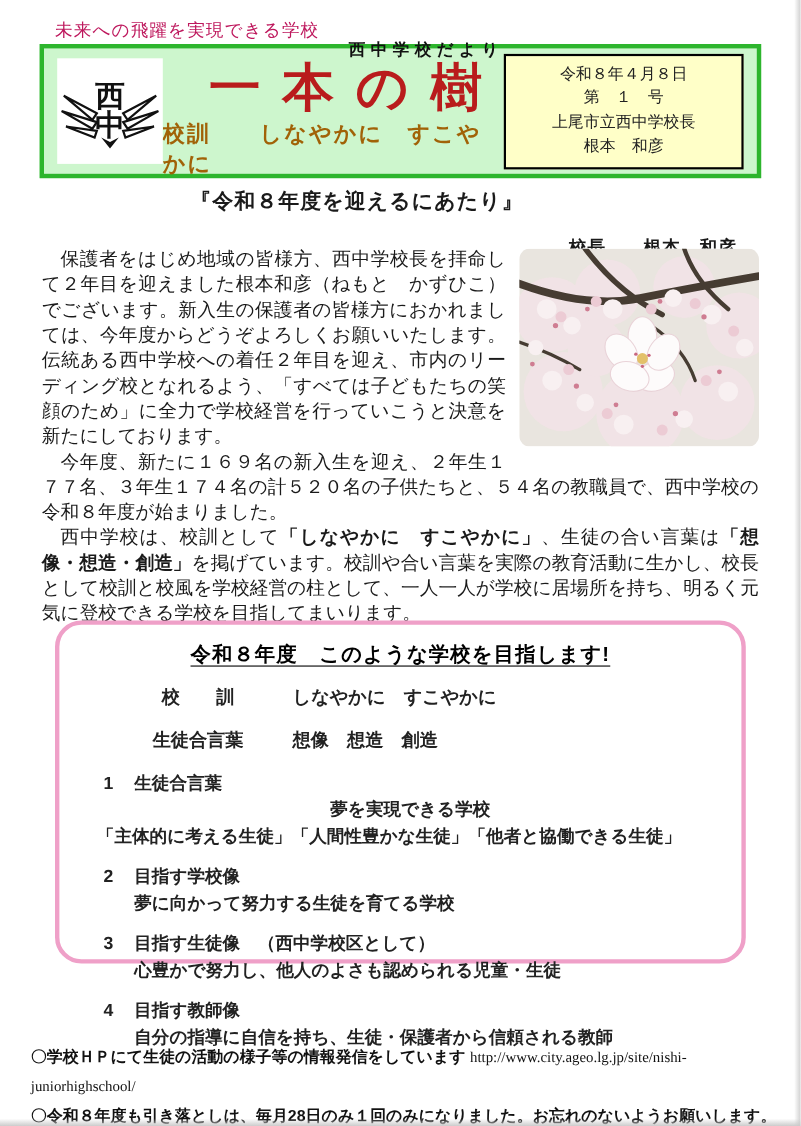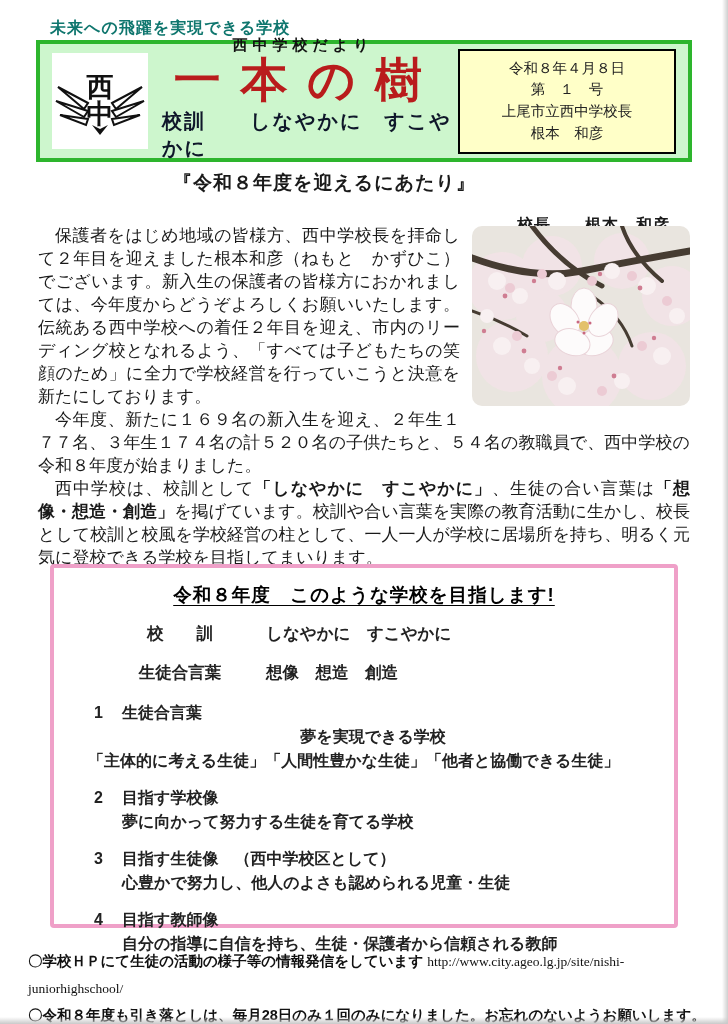--- a/index.html
+++ b/index.html
@@ -7,53 +7,53 @@
     position:relative;width:728px;height:1024px;background:#ffffff;overflow:hidden;
     font-family:"Liberation Serif","DejaVu Serif",serif;color:#1a1a1a;
   }
   
   .scan-edge-right{position:absolute;right:0;top:0;width:6px;height:100%;
     background:linear-gradient(to left,#cfcfcf,rgba(255,255,255,0));}
   .scan-edge-bottom{position:absolute;left:0;bottom:0;width:100%;height:7px;
     background:linear-gradient(to top,#c9c9c9,rgba(255,255,255,0));}
 
   .slogan{position:absolute;left:50px;top:18px;font-family:"Liberation Sans","DejaVu Sans",sans-serif;
-    font-weight:bold;font-size:16px;color:#0f766e;letter-spacing:1px;}
+    font-weight:normal;font-size:16px;color:#be185d;letter-spacing:1px;}
 
   .masthead{position:absolute;left:36px;top:40px;width:648px;height:114px;
     background:#cdf6cd;border:4px solid #2db52d;display:flex;align-items:center;}
   .logo{width:96px;height:96px;background:#ffffff;margin-left:12px;flex:0 0 auto;
     position:relative;display:flex;align-items:center;justify-content:center;}
   .logo-chars{position:relative;z-index:2;display:flex;flex-direction:column;align-items:center;
     line-height:1.0;font-weight:bold;font-size:27px;color:#111;}
   .logo svg{position:absolute;left:0;top:0;width:96px;height:96px;z-index:1;}
-  .mast-center{flex:1 1 auto;display:flex;flex-direction:column;align-items:center;justify-content:center;}
+  .mast-center{flex:1 1 auto;display:flex;flex-direction:column;align-items:flex-end;justify-content:center;}
   .mast-sub{font-family:"Liberation Sans","DejaVu Sans",sans-serif;font-weight:bold;
     font-size:15px;letter-spacing:5px;color:#111;margin-top:-4px;}
   .mast-title{font-size:47px;font-weight:bold;letter-spacing:0.42em;color:#b91c1c;
     line-height:1.05;margin:1px 0 2px 0;text-indent:0.2em;}
   .mast-motto{font-family:"Liberation Sans","DejaVu Sans",sans-serif;font-weight:bold;
-    font-size:20px;color:#0f172a;letter-spacing:2px;padding-left:14px;}
+    font-size:20px;color:#a16207;letter-spacing:2px;}
   .issue-box{flex:0 0 auto;width:206px;background:#ffffc8;border:2px solid #000;
     margin-right:12px;padding:7px 4px;text-align:center;font-size:14.5px;line-height:1.5;color:#222;}
 
   .article-heading{position:absolute;left:0;top:170px;width:649px;text-align:center;
     font-weight:bold;font-size:19px;letter-spacing:1px;}
   .byline{position:absolute;right:58px;top:215px;font-weight:bold;font-size:16px;letter-spacing:1px;}
 
   .body-text{position:absolute;left:38px;top:224px;width:652px;
     font-size:17px;line-height:23px;text-align:justify;}
   .body-text p{margin:0;text-indent:1em;}
   .photo{float:right;width:218px;height:180px;margin:2px 0 4px 12px;border-radius:10px;
     overflow:hidden;box-shadow:inset 0 0 10px 6px rgba(255,255,255,0.9);}
   .photo svg{display:block;width:218px;height:180px;}
   .b{font-weight:bold;}
 
-  .goals-box{position:absolute;left:50px;top:564px;width:628px;height:364px;
-    border:4px solid #efa0c8;border-radius:4px;background:#ffffff;box-sizing:border-box;
+  .goals-box{position:absolute;left:50px;top:564px;width:628px;height:312px;
+    border:4px solid #efa0c8;border-radius:24px;background:#ffffff;box-sizing:border-box;
     font-family:"Liberation Sans","DejaVu Sans",sans-serif;color:#222;padding:14px 22px;}
   .goals-title{text-align:center;font-weight:bold;font-size:18.5px;letter-spacing:1px;
     text-decoration:underline;text-underline-offset:4px;margin-bottom:16px;color:#000;}
   .goal-row{display:flex;font-size:16.5px;font-weight:bold;margin:0 0 17px 18px;text-align:center;}
   .goal-row .label{width:172px;flex:0 0 auto;}
   .goal-item{margin:0 0 13px 18px;font-size:16px;line-height:24px;}
   .goal-item .head{font-weight:bold;}
   .goal-item .num{display:inline-block;width:28px;font-weight:bold;}
   .goal-item .detail{margin-left:28px;font-weight:bold;}
   .center-line{text-align:center;font-weight:bold;}

